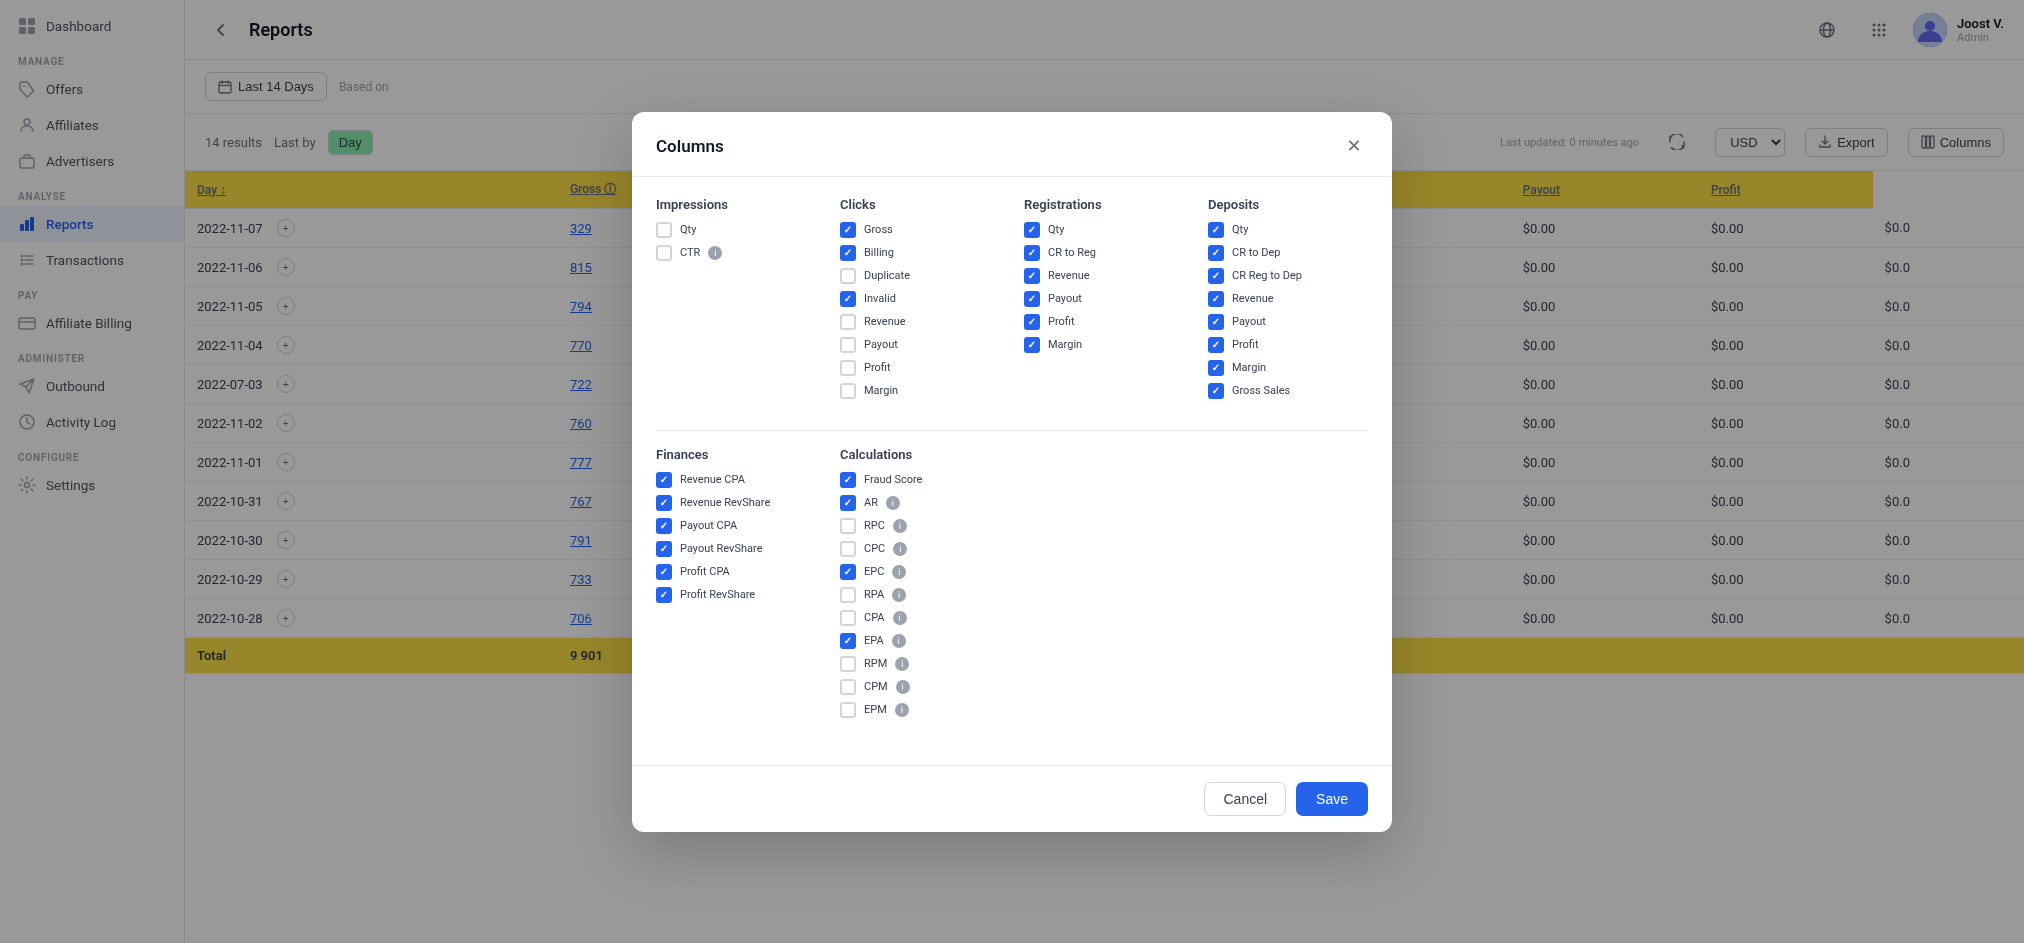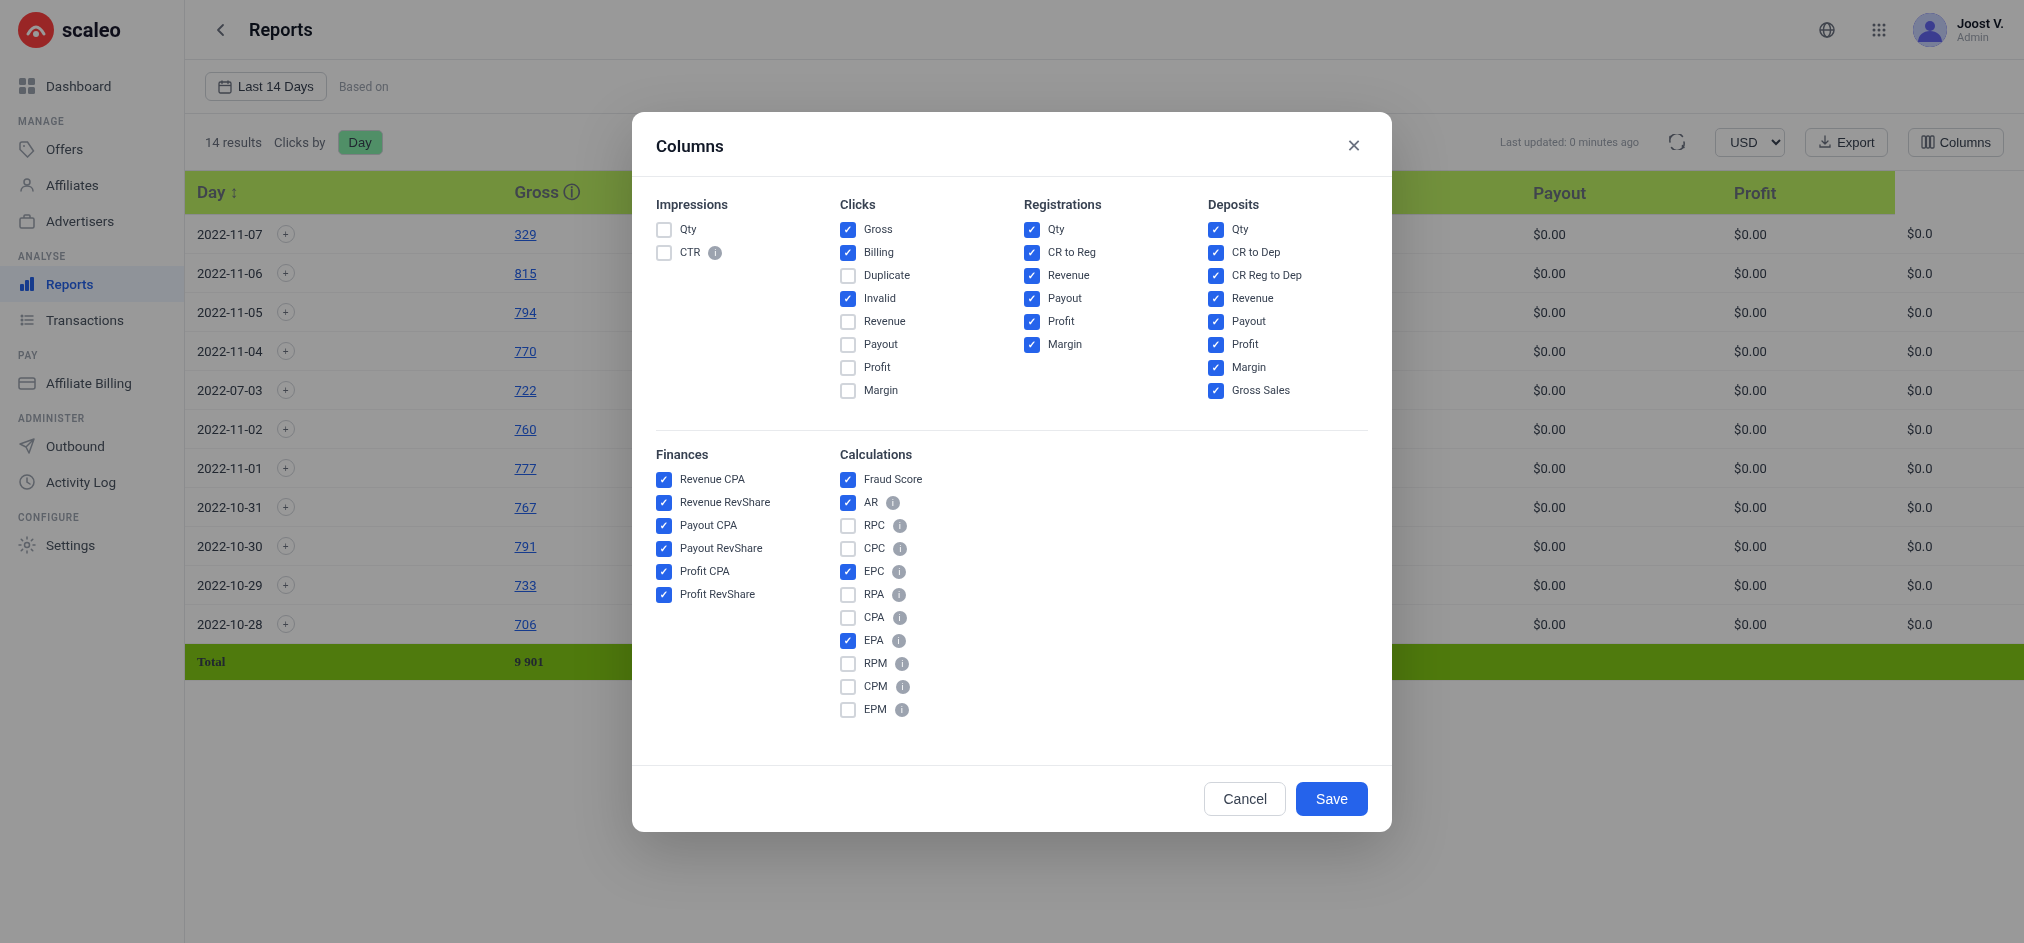--- a/index.html
+++ b/index.html
@@ -43,26 +43,26 @@
     .group-by-label { font-size: 13px; color: #6b7280; }
     .group-by-btn { padding: 4px 10px; border: 1px solid #d1d5db; border-radius: 5px; background: #86efac; cursor: pointer; font-size: 13px; color: #374151; }
     .toolbar-right { margin-left: auto; display: flex; align-items: center; gap: 20px; justify-content: center; }
     .currency-select { padding: 5px 10px; border: 1px solid #d1d5db; border-radius: 5px; background: #fff; font-size: 13px; color: #374151; cursor: pointer; }
     .export-btn { display: flex; align-items: center; gap: 5px; padding: 6px 12px; border: 1px solid #d1d5db; border-radius: 6px; background: #fff; cursor: pointer; font-size: 13px; color: #374151; }
     .columns-btn { display: flex; align-items: center; gap: 5px; padding: 6px 12px; border: 1px solid #d1d5db; border-radius: 6px; background: #fff; cursor: pointer; font-size: 13px; color: #374151; }
 
     
     .table-container { flex: 1; overflow: auto; background: #fff; }
     table { width: 100%; border-collapse: collapse; font-size: 13px; }
-    thead th { background: #bef264; border-bottom: 1px solid #e8eaed; padding: 10px 12px; text-align: left; font-weight: 600; color: #6b7280; white-space: nowrap; font-size: 17px; }
+    thead th { background: #fde047; border-bottom: 1px solid #e8eaed; padding: 10px 12px; text-align: left; font-weight: 600; color: #6b7280; white-space: nowrap; font-size: 12px; text-decoration: underline; }
     tbody td { padding: 10px 12px; border-bottom: 1px solid #f3f4f6; color: #374151; white-space: nowrap; }
     .day-cell { display: flex; align-items: center; gap: 14px; }
     .expand-btn { width: 18px; height: 18px; border-radius: 50%; border: 1px solid #d1d5db; background: #fff; cursor: pointer; display: flex; align-items: center; justify-content: center; font-size: 10px; color: #6b7280; flex-shrink: 0; }
     .gross-link { color: #2563eb; text-decoration: underline; cursor: pointer; }
-    .total-row td { font-weight: 600; background: #84cc16; font-family: Liberation Serif, serif; }
+    .total-row td { font-weight: 600; background: #fde047; }
 
     
     .overlay { position: absolute; top: 0; left: 0; width: 100%; height: 100%; background: rgba(0,0,0,0.4); z-index: 100; display: flex; align-items: center; justify-content: center; }
 
     
     .modal { background: #fff; border-radius: 12px; width: 760px; max-height: 85vh; overflow-y: auto; box-shadow: 0 20px 60px rgba(0,0,0,0.2); }
     .modal-header { display: flex; align-items: center; justify-content: space-between; padding: 20px 24px 16px; border-bottom: 1px solid #e8eaed; }
     .modal-title { font-size: 17px; font-weight: 600; color: #111827; }
     .modal-close { width: 28px; height: 28px; border-radius: 6px; border: none; background: none; cursor: pointer; display: flex; align-items: center; justify-content: center; color: #6b7280; font-size: 18px; }
     .modal-body { padding: 20px 24px; }
@@ -90,29 +90,20 @@
     ::-webkit-scrollbar-thumb { background: #c1c1c1; border-radius: 3px; }
 
     .back-btn { width: 32px; height: 32px; border-radius: 6px; border: none; background: none; cursor: pointer; display: flex; align-items: center; justify-content: center; color: #6b7280; }
   </style>
 </head>
 <body>
 
 <div class="app-layout">
 
   <aside class="sidebar">
-    <div class="sidebar-logo">
-
-      <svg class="logo-icon" viewBox="0 0 36 36" fill="none" xmlns="http://www.w3.org/2000/svg">
-        <circle cx="18" cy="18" r="18" fill="#ff4040"></circle>
-        <path d="M10 22 Q18 8 26 22" stroke="#fff" stroke-width="3" fill="none" stroke-linecap="round"></path>
-        <circle cx="18" cy="22" r="3" fill="#fff"></circle>
-      </svg>
-      <span class="logo-text">scaleo</span>
-    </div>
     <nav class="sidebar-nav">
 
       <div class="nav-item">
         <span class="nav-icon">
           <svg width="18" height="18" viewBox="0 0 18 18" fill="none">
               <rect x="1" y="1" width="7" height="7" rx="1.5" fill="#9ca3af"></rect>
               <rect x="10" y="1" width="7" height="7" rx="1.5" fill="#9ca3af"></rect>
               <rect x="1" y="10" width="7" height="7" rx="1.5" fill="#9ca3af"></rect>
               <rect x="10" y="10" width="7" height="7" rx="1.5" fill="#9ca3af"></rect>
             </svg>
@@ -273,21 +264,21 @@
             <line x1="4" y1="1" x2="4" y2="3.5" stroke="#6b7280" stroke-width="1.3" stroke-linecap="round"></line>
             <line x1="10" y1="1" x2="10" y2="3.5" stroke="#6b7280" stroke-width="1.3" stroke-linecap="round"></line>
           </svg>
         <span>Last 14 Days</span>
       </button>
       <span class="based-on-text">Based on</span>
     </div>
 
     <div class="table-toolbar">
       <span class="results-text">14 results</span>
-      <span class="group-by-label">Clicks by</span>
+      <span class="group-by-label">Last by</span>
       <button class="group-by-btn">
         <span>Day</span>
       </button>
       <div class="toolbar-right">
         <span style="font-size:11px;color:#9ca3af;">Last updated: 0 minutes ago</span>
         <button class="topbar-icon-btn">
           <svg width="16" height="16" viewBox="0 0 16 16" fill="none">
               <path d="M13.5 2.5A7 7 0 0 0 1 8M2.5 13.5A7 7 0 0 0 15 8" stroke="#6b7280" stroke-width="1.5" stroke-linecap="round"></path>
               <path d="M1 4V2.5H2.5M13.5 11.5V13.5H15" stroke="#6b7280" stroke-width="1.5" stroke-linecap="round" stroke-linejoin="round"></path>
             </svg>

